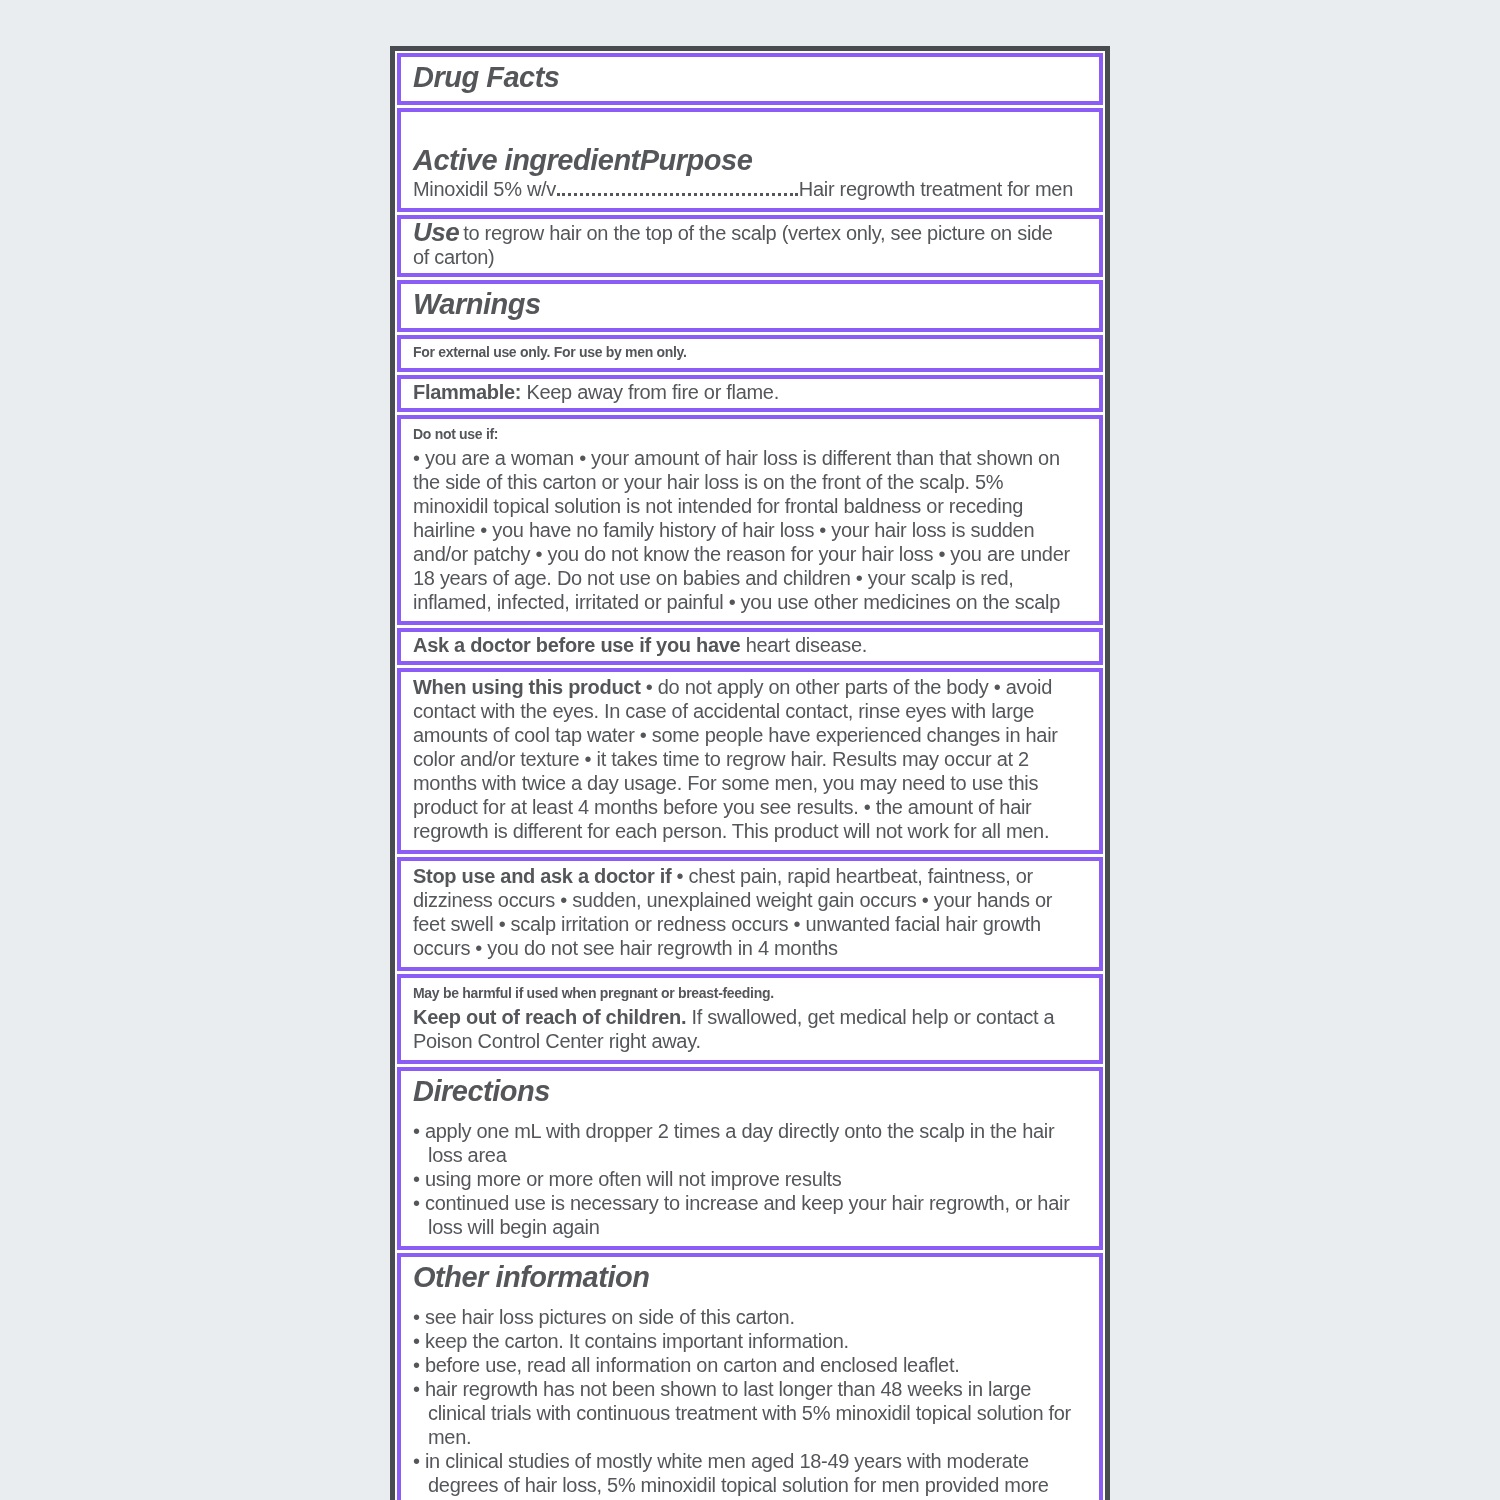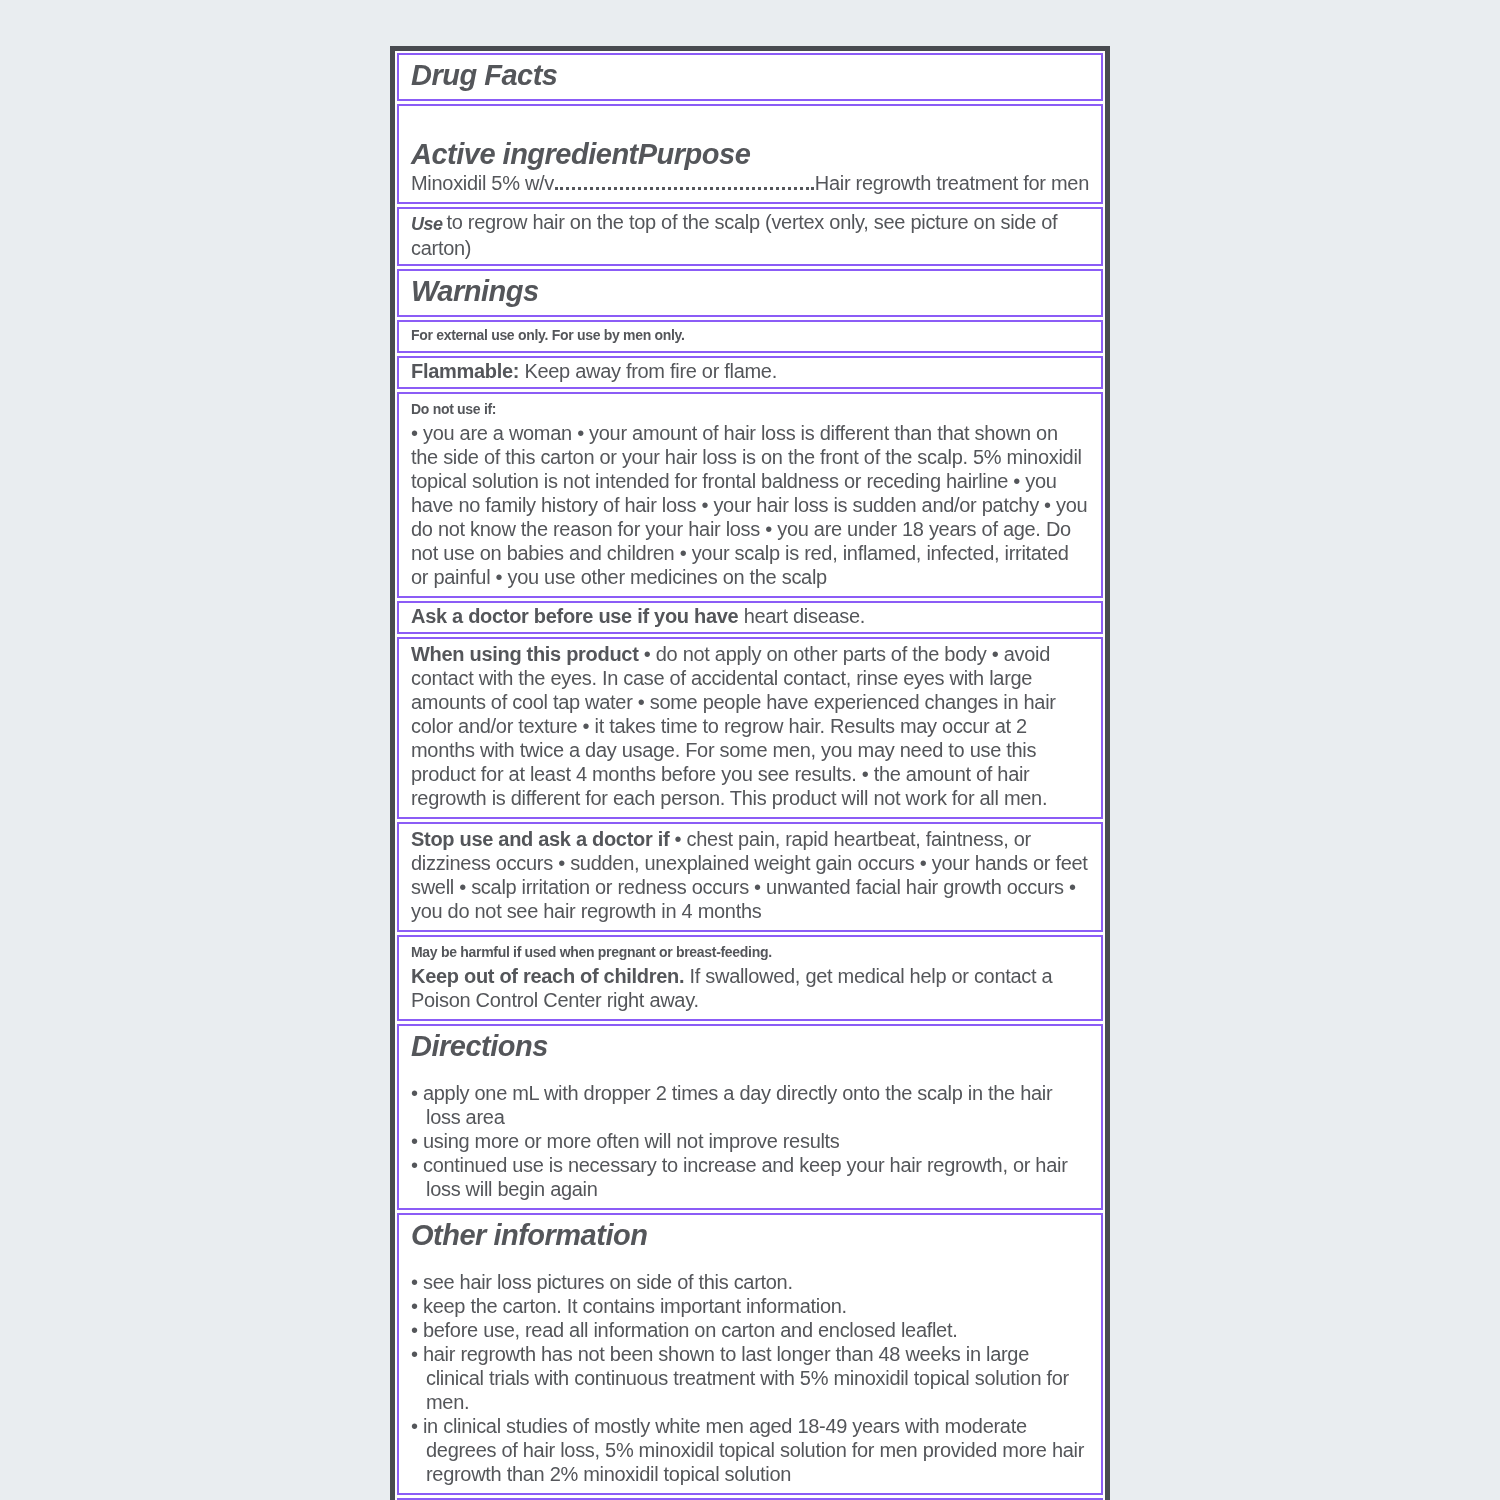--- a/index.html
+++ b/index.html
@@ -19,23 +19,23 @@
     width: 706px;
     background: #ffffff;
     border: 5px solid #484b50;
     padding: 2px;
     display: flex;
     flex-direction: column;
     gap: 3px;
     box-sizing: content-box;
   }
   .section {
-    border: 2px solid #8b5cf6;
+    border: 4px solid #8b5cf6;
     background: #ffffff;
-    padding: 3px 12px 7px 12px;
+    padding: 3px 26px 7px 12px;
     font-size: 20px;
     line-height: 24px;
     letter-spacing: -0.3px;
   }
   .h1 {
     font-size: 29px;
     font-weight: bold;
     font-style: italic;
     letter-spacing: -0.5px;
     line-height: 34px;
@@ -48,38 +48,38 @@
   }
   .lead {
     font-weight: bold;
     letter-spacing: -0.3px;
   }
   .lead-block {
     font-weight: bold;
     font-size: 14px;
   }
   .inline-h1 {
-    font-size: 18px;
+    font-size: 26px;
     font-weight: bold;
     font-style: italic;
     letter-spacing: -0.5px;
     margin-right: 4px;
     vertical-align: -1px;
   }
   .leader-row {
     display: flex;
     align-items: flex-end;
   }
   .leader-row .dots {
     flex: 1 1 auto;
     border-bottom: 3px dotted #54565a;
     margin: 0 1px 5px 1px;
     min-width: 20px;
   }
-  .bullets { margin-top: 18px; }
+  .bullets { margin-top: 11px; }
   .bullet-item {
     padding-left: 15px;
     text-indent: -15px;
   }
   .bullet-item::before { content: "• "; }
   .tight { padding-top: 1px; padding-bottom: 4px; }
   p { margin: 0; }
 </style>
 </head>
 <body>

